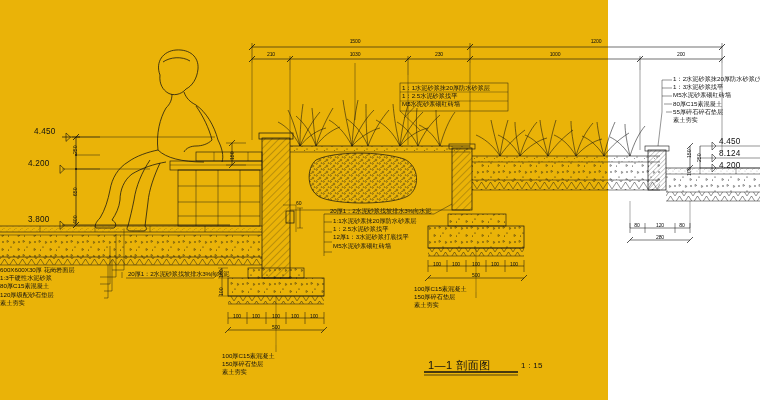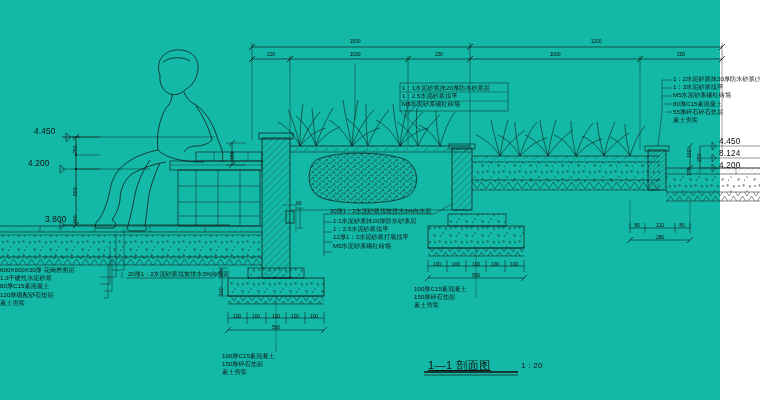--- a/index.html
+++ b/index.html
@@ -1,26 +1,26 @@
 <!DOCTYPE html>
 <html><head>
 <meta charset="utf-8">
 <style>
   html,body{margin:0;padding:0;background:#ffffff;}
   body{width:760px;height:400px;overflow:hidden;
        font-family:"Liberation Sans","DejaVu Sans",sans-serif;color:#111;}
-  #sheet{position:relative;width:720px;height:400px;background:#14b8a6;}
+  #sheet{position:relative;width:608px;height:400px;background:#eab308;}
   #sheet svg{position:absolute;left:0;top:0;}
   .lbl{position:absolute;white-space:nowrap;font-size:6.2px;line-height:1.32;color:#111;
        letter-spacing:-0.1px;}
   .dim{position:absolute;white-space:nowrap;font-size:5.1px;color:#111;letter-spacing:-0.2px;}
   .elev{position:absolute;white-space:nowrap;font-size:8.2px;color:#111;letter-spacing:0.2px;}
   .vdim{position:absolute;white-space:nowrap;font-size:5.1px;color:#111;
         transform-origin:0 0;transform:rotate(-90deg);}
-  .ttl{position:absolute;white-space:nowrap;font-size:11px;color:#111;letter-spacing:0.5px;text-decoration:underline;}
+  .ttl{position:absolute;white-space:nowrap;font-size:11px;color:#111;letter-spacing:0.5px;}
   .scl{position:absolute;white-space:nowrap;font-size:8px;color:#111;letter-spacing:0.3px;}
   .stk{position:absolute;white-space:nowrap;font-size:6.2px;line-height:1.32;}
 </style>
 </head>
 <body>
 
 <div id="sheet">
 
 <svg width="760" height="400" viewBox="0 0 760 400">
   <defs>
@@ -403,21 +403,21 @@
 <div class="dim" style="left:355px;top:38px;transform:translateX(-50%);">1500</div>
 <div class="dim" style="left:596px;top:38px;transform:translateX(-50%);">1200</div>
 <div class="dim" style="left:271px;top:51px;transform:translateX(-50%);">210</div>
 <div class="dim" style="left:355px;top:51px;transform:translateX(-50%);">1030</div>
 <div class="dim" style="left:439px;top:51px;transform:translateX(-50%);">230</div>
 <div class="dim" style="left:555px;top:51px;transform:translateX(-50%);">1000</div>
 <div class="dim" style="left:681px;top:51px;transform:translateX(-50%);">200</div>
 
 <div class="elev" style="left:34px;top:127px;">4.450</div>
 <div class="elev" style="left:28px;top:159px;">4.200</div>
-<div class="elev" style="left:28px;top:215px;margin-left:17px;">3.800</div>
+<div class="elev" style="left:28px;top:215px;">3.800</div>
 
 <div class="vdim" style="left:72px;top:154px;">250</div>
 <div class="vdim" style="left:72px;top:196px;">650</div>
 <div class="vdim" style="left:72px;top:224px;">400</div>
 <div class="vdim" style="left:229px;top:160px;">150</div>
 
 <div class="elev" style="left:719px;top:137px;">4.450</div>
 <div class="elev" style="left:719px;top:149px;">8.124</div>
 <div class="elev" style="left:719px;top:161px;">4.200</div>
 <div class="vdim" style="left:686px;top:158px;">150</div>
@@ -486,15 +486,15 @@
   <div>150厚碎石垫层</div>
   <div>素土夯实</div>
 </div>
 
 <div class="dim" style="left:637px;top:222px;transform:translateX(-50%);">80</div>
 <div class="dim" style="left:660px;top:222px;transform:translateX(-50%);">120</div>
 <div class="dim" style="left:682px;top:222px;transform:translateX(-50%);">80</div>
 <div class="dim" style="left:660px;top:234px;transform:translateX(-50%);">280</div>
 
 <div class="ttl" style="left:428px;top:358px;">1—1 剖面图</div>
-<div class="scl" style="left:521px;top:361px;">1 : 20</div>
+<div class="scl" style="left:521px;top:361px;">1 : 15</div>
 
 </div>
 
 </body></html>

